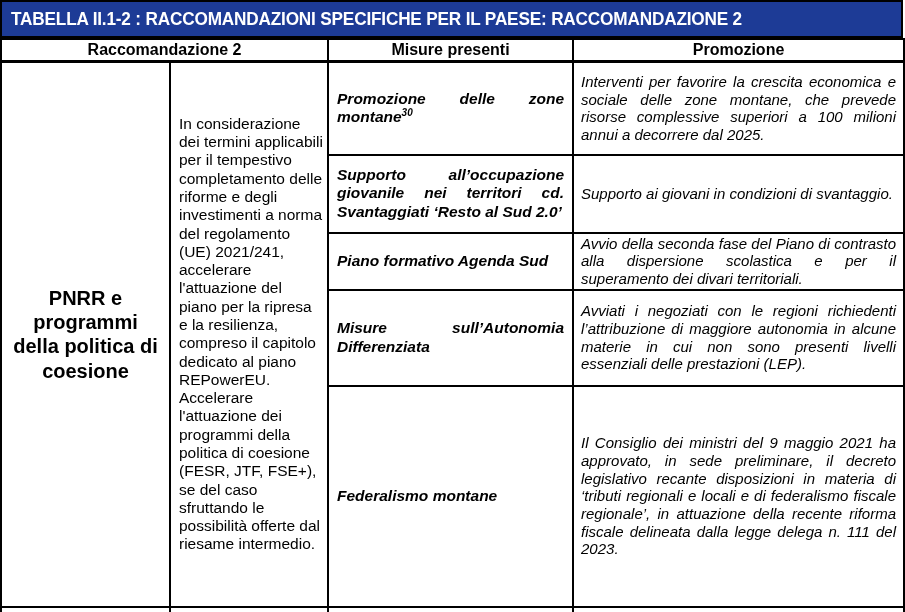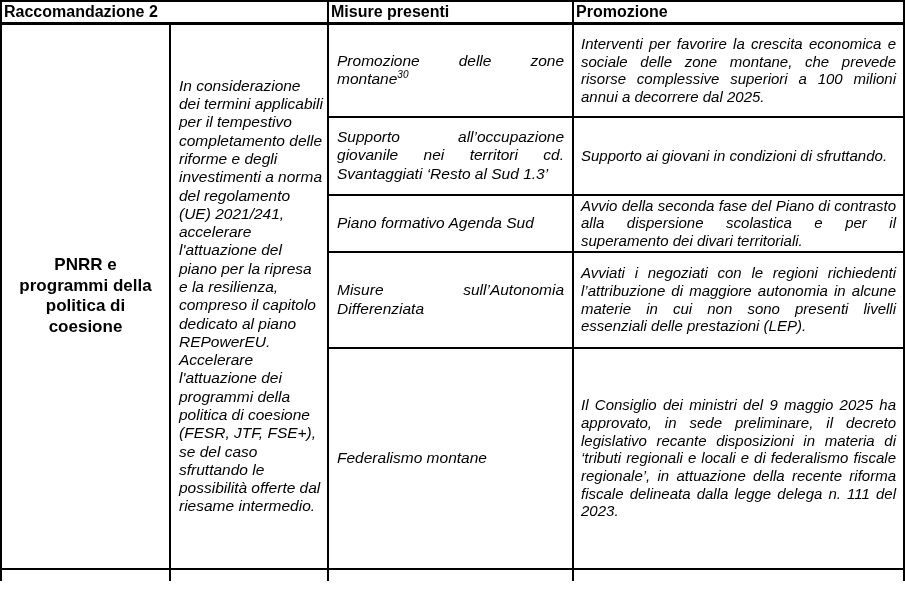--- a/index.html
+++ b/index.html
@@ -42,49 +42,49 @@
     table-layout: fixed;
     width: 903px;
   }
   table.rec-table td {
     border: 2px solid #000;
     vertical-align: middle;
     overflow: hidden;
   }
   tr.head-row td {
     border-bottom: 3px solid #000;
-    text-align: left;
+    text-align: center;
     font-weight: bold;
     font-size: 16px;
     height: 22px;
     padding: 1px 2px;
   }
   td.cell-pnrr {
     text-align: center;
     font-weight: bold;
-    font-size: 17px;
+    font-size: 20px;
     line-height: 1.22;
     vertical-align: middle;
     padding: 2px 6px;
   }
   td.cell-rec-text {
     vertical-align: top;
-    font-style: italic;
     font-size: 15.5px;
     line-height: 1.18;
     text-align: left;
     padding: 2px 4px 2px 8px;
   }
   td.cell-measure {
     font-style: italic;
     font-size: 15.5px;
     line-height: 1.2;
     text-align: justify;
     padding: 2px 8px;
     vertical-align: middle;
+    font-weight: bold;
   }
   td.cell-desc {
     font-style: italic;
     font-size: 15px;
     line-height: 1.18;
     text-align: justify;
     padding: 1px 7px;
     vertical-align: middle;
   }
   sup.fnote {
@@ -95,20 +95,23 @@
     border-top: 2px solid #000;
     border-bottom: none;
     height: 12px;
   }
 </style>
 </head>
 <body>
 
 <div class="page">
 
+  <div class="title-bar">
+    <span class="title-text">TABELLA II.1-2 : RACCOMANDAZIONI SPECIFICHE PER IL PAESE: RACCOMANDAZIONE 2</span>
+  </div>
 
   <table class="rec-table">
     <colgroup>
       <col style="width:169px">
       <col style="width:158px">
       <col style="width:245px">
       <col style="width:331px">
     </colgroup>
 
     <tbody>
@@ -121,37 +124,37 @@
     <tr style="height:93px;">
       <td class="cell-pnrr" rowspan="5">PNRR e programmi della politica di coesione</td>
       <td class="cell-rec-text" rowspan="5">In considerazione dei termini applicabili per il tempestivo completamento delle riforme e degli investimenti a norma del regolamento (UE) 2021/241, accelerare l'attuazione del piano per la ripresa e la resilienza, compreso il capitolo dedicato al piano REPowerEU. Accelerare l'attuazione dei programmi della politica di coesione (FESR, JTF, FSE+), se del caso sfruttando le possibilità offerte dal riesame intermedio.</td>
       <td class="cell-measure">
         <span>Promozione delle zone montane</span><sup class="fnote">30</sup>
       </td>
       <td class="cell-desc">Interventi per favorire la crescita economica e sociale delle zone montane, che prevede risorse complessive superiori a 100 milioni annui a decorrere dal 2025.</td>
     </tr>
 
     <tr style="height:78px;">
-      <td class="cell-measure">Supporto all’occupazione giovanile nei territori cd. Svantaggiati ‘Resto al Sud 1.3’</td>
-      <td class="cell-desc">Supporto ai giovani in condizioni di sfruttando.</td>
+      <td class="cell-measure">Supporto all’occupazione giovanile nei territori cd. Svantaggiati ‘Resto al Sud 2.0’</td>
+      <td class="cell-desc">Supporto ai giovani in condizioni di svantaggio.</td>
     </tr>
 
     <tr style="height:55px;">
       <td class="cell-measure">Piano formativo Agenda Sud</td>
       <td class="cell-desc">Avvio della seconda fase del Piano di contrasto alla dispersione scolastica e per il superamento dei divari territoriali.</td>
     </tr>
 
     <tr style="height:96px;">
       <td class="cell-measure">Misure sull’Autonomia Differenziata</td>
       <td class="cell-desc">Avviati i negoziati con le regioni richiedenti l’attribuzione di maggiore autonomia in alcune materie in cui non sono presenti livelli essenziali delle prestazioni (LEP).</td>
     </tr>
 
     <tr style="height:221px;">
       <td class="cell-measure">Federalismo montane</td>
-      <td class="cell-desc">Il Consiglio dei ministri del 9 maggio 2025 ha approvato, in sede preliminare, il decreto legislativo recante disposizioni in materia di ‘tributi regionali e locali e di federalismo fiscale regionale’, in attuazione della recente riforma fiscale delineata dalla legge delega n. 111 del 2023.</td>
+      <td class="cell-desc">Il Consiglio dei ministri del 9 maggio 2021 ha approvato, in sede preliminare, il decreto legislativo recante disposizioni in materia di ‘tributi regionali e locali e di federalismo fiscale regionale’, in attuazione della recente riforma fiscale delineata dalla legge delega n. 111 del 2023.</td>
     </tr>
 
     <tr class="partial-row">
       <td></td>
       <td></td>
       <td></td>
       <td></td>
     </tr>
   </tbody>
     </table>

